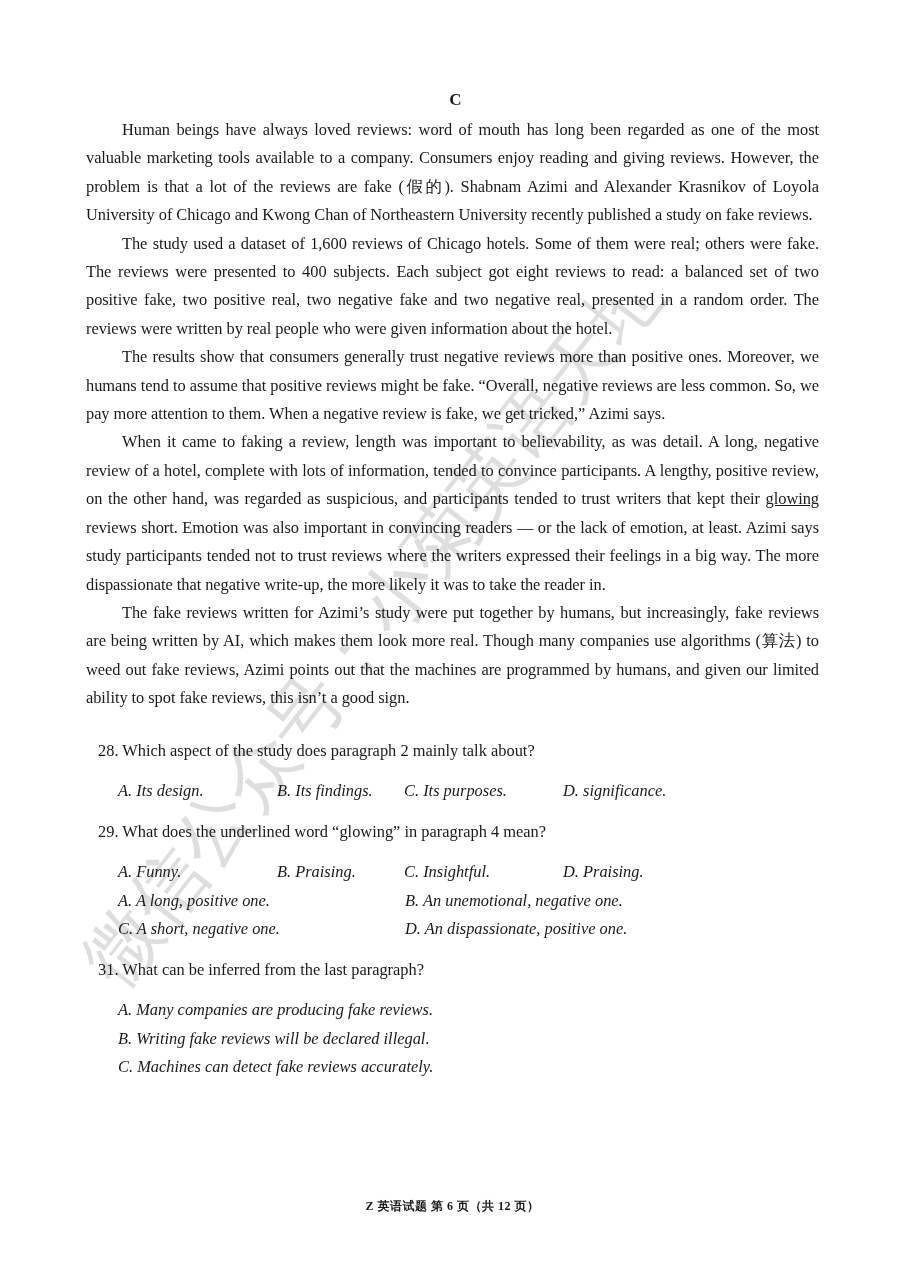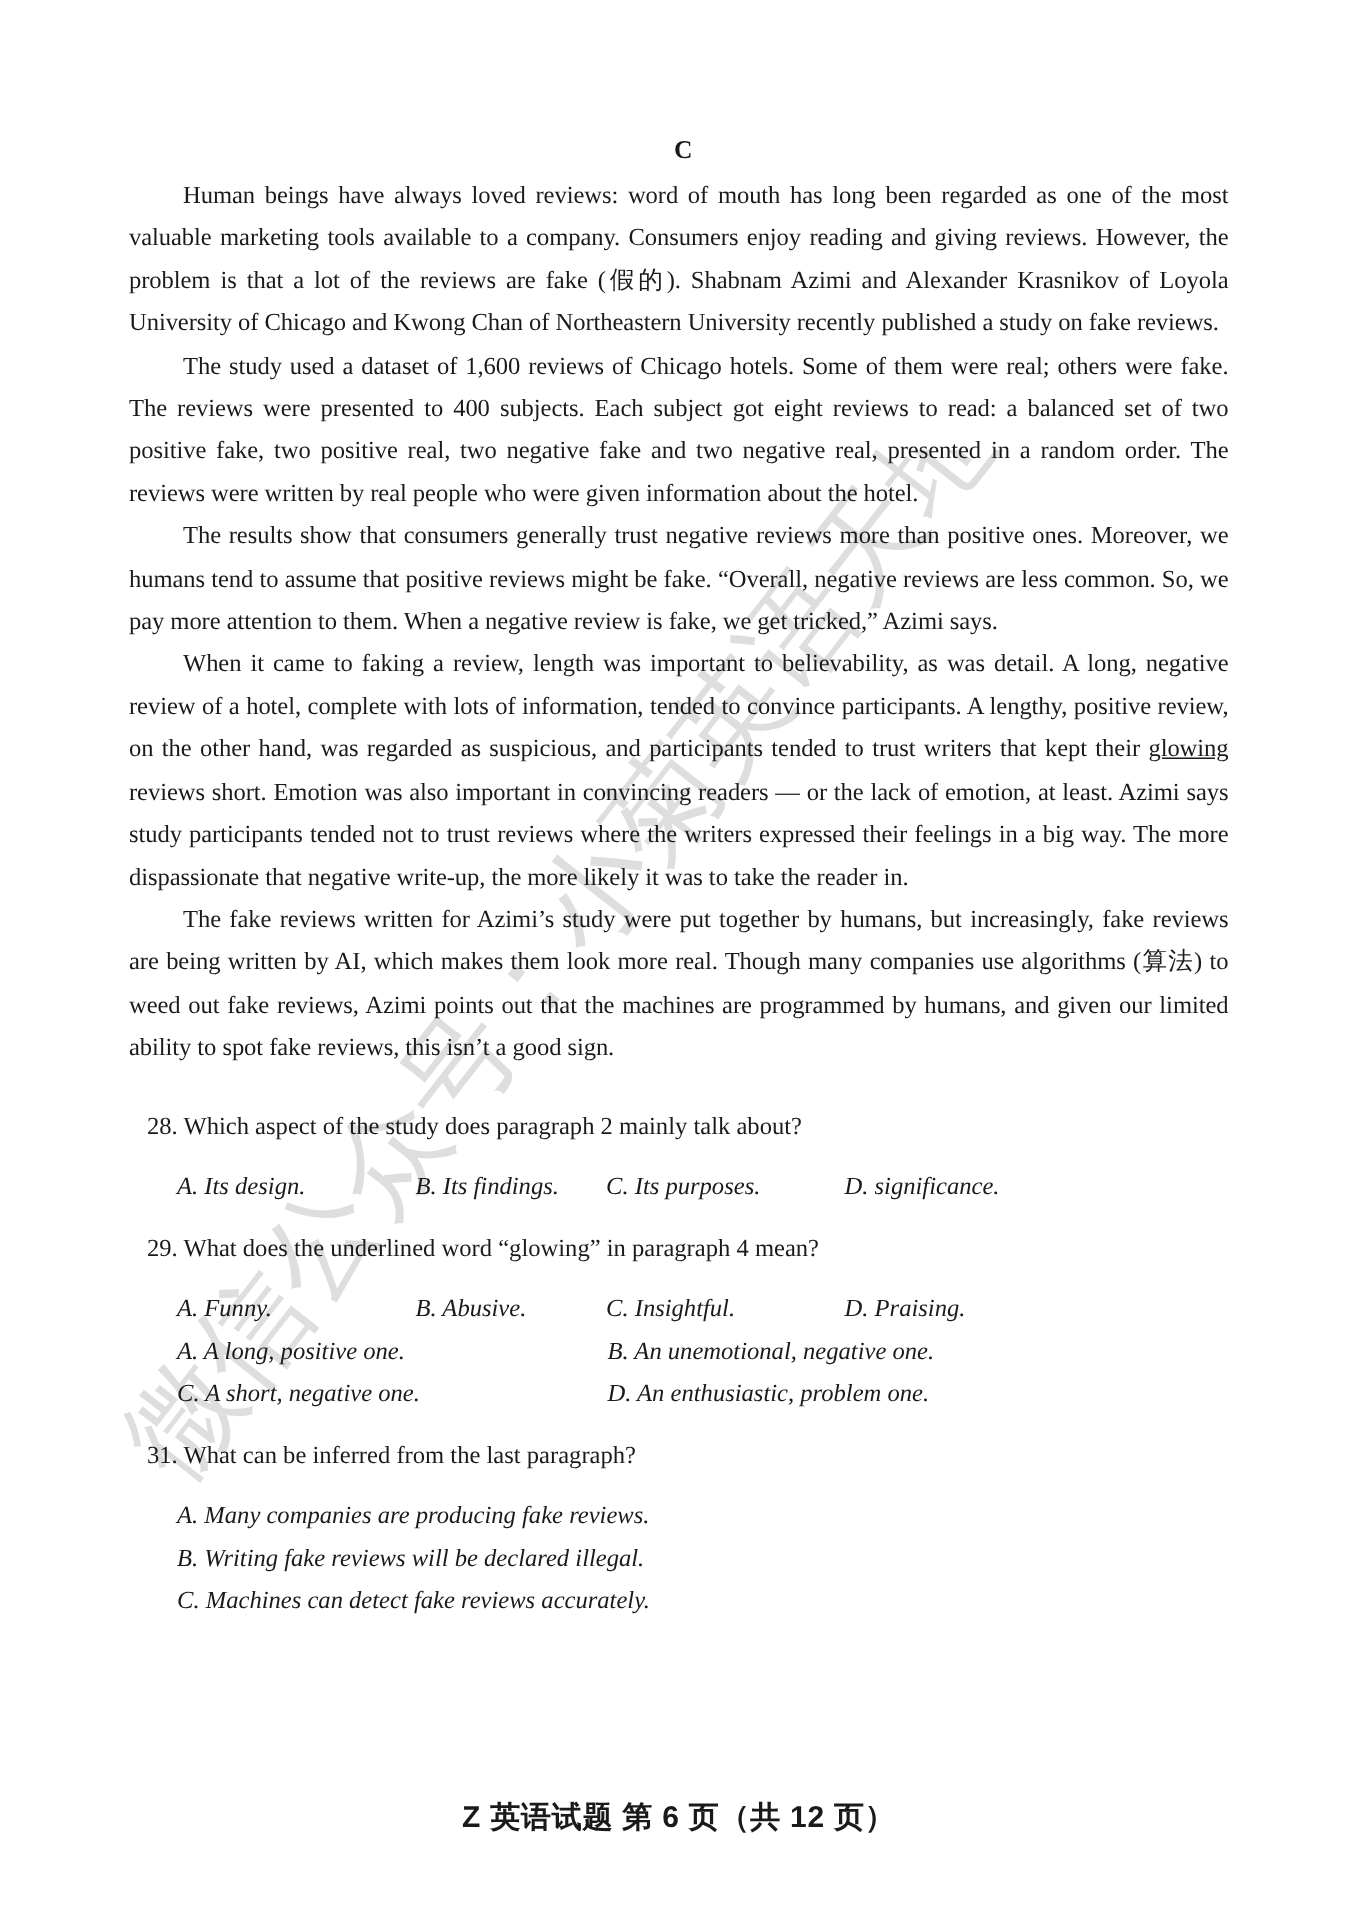--- a/index.html
+++ b/index.html
@@ -13,21 +13,21 @@
     .para u { text-decoration: underline; }
     .questions { margin-top: 24px; font-size: 16.4px; line-height: 28.5px; }
     .q-stem { margin: 12px; }
     .opts { display: flex; margin-left: 32px; }
     .opt { white-space: nowrap; font-style: italic; }
     .opts.four .opt:nth-child(1) { width: 159px; }
     .opts.four .opt:nth-child(2) { width: 127px; }
     .opts.four .opt:nth-child(3) { width: 159px; }
     .opts.two .opt { width: 287px; }
     .opts.one { display: block; }
-    .footer { position: absolute; top: 1198px; left: 0; width: 905px; text-align: center; font-weight: bold; font-size: 20px; font-family: Liberation Sans, sans-serif; letter-spacing: 0.5px; }
+    .footer { position: absolute; top: 1198px; left: 0; width: 905px; text-align: center; font-weight: bold; font-size: 12px; font-family: Liberation Serif, serif; letter-spacing: 0.5px; }
     .watermark { position: absolute; left: 80px; top: 300px; width: 760px; height: 700px; pointer-events: none; }
   </style>
 </head>
 <body>
 
 <svg class="watermark" viewBox="0 0 760 700">
   <text x="0" y="0" font-size="74" fill="#d4d4d4" opacity="0.75" font-family="DejaVu Sans, sans-serif" transform="translate(40,690) rotate(-52)">微信公众号：小菊英语天地</text>
 </svg>
 
 <div class="page">
@@ -46,33 +46,33 @@
         <span class="opt">A. Its design.</span>
         <span class="opt">B. Its findings.</span>
         <span class="opt">C. Its purposes.</span>
         <span class="opt">D. significance.</span>
       </div>
     </div>
     <div>
       <p class="q-stem">29. What does the underlined word “glowing” in paragraph 4 mean?</p>
       <div class="opts four">
         <span class="opt">A. Funny.</span>
-        <span class="opt">B. Abusive.</span>
+        <span class="opt">B. Praising.</span>
         <span class="opt">C. Insightful.</span>
         <span class="opt">D. Praising.</span>
       </div>
     </div>
     <div>
       <div class="opts two">
         <span class="opt">A. A long, positive one.</span>
         <span class="opt">B. An unemotional, negative one.</span>
       </div>
       <div class="opts two">
         <span class="opt">C. A short, negative one.</span>
-        <span class="opt">D. An enthusiastic, problem one.</span>
+        <span class="opt">D. An dispassionate, positive one.</span>
       </div>
     </div>
     <div>
       <p class="q-stem">31. What can be inferred from the last paragraph?</p>
       <div class="opts one">
         <div class="opt">A. Many companies are producing fake reviews.</div>
         <div class="opt">B. Writing fake reviews will be declared illegal.</div>
         <div class="opt">C. Machines can detect fake reviews accurately.</div>
       </div>
     </div>

